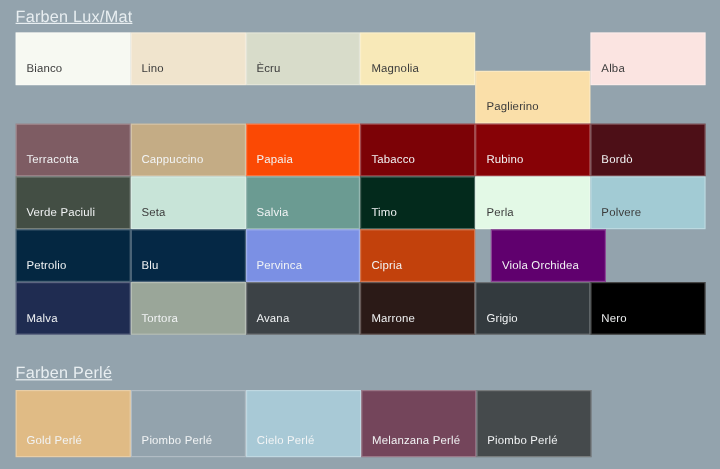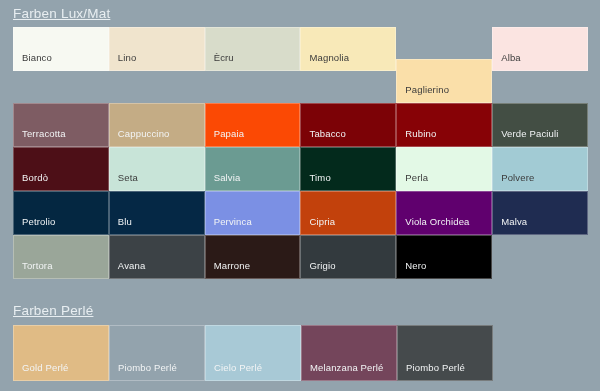--- a/index.html
+++ b/index.html
@@ -97,25 +97,25 @@
     </div>
     <div class="swatch" style="background: rgb(251, 73, 4);">
       <span class="swatch-label light-text">Papaia</span>
     </div>
     <div class="swatch" style="background: rgb(124, 2, 6);">
       <span class="swatch-label light-text">Tabacco</span>
     </div>
     <div class="swatch" style="background: rgb(135, 2, 6);">
       <span class="swatch-label light-text">Rubino</span>
     </div>
+    <div class="swatch" style="background: rgb(77, 15, 23);">
+      <span class="swatch-label light-text">Bordò</span>
+    </div>
     <div class="swatch" style="background: rgb(67, 78, 68);">
       <span class="swatch-label light-text">Verde Paciuli</span>
-    </div>
-    <div class="swatch" style="background: rgb(77, 15, 23);">
-      <span class="swatch-label light-text">Bordò</span>
     </div>
     <div class="swatch" style="background: rgb(200, 228, 216);">
       <span class="swatch-label dark-text">Seta</span>
     </div>
     <div class="swatch" style="background: rgb(107, 155, 146);">
       <span class="swatch-label light-text">Salvia</span>
     </div>
     <div class="swatch" style="background: rgb(3, 42, 28);">
       <span class="swatch-label light-text">Timo</span>
     </div>
@@ -130,21 +130,21 @@
     </div>
     <div class="swatch" style="background: rgb(5, 40, 69);">
       <span class="swatch-label light-text">Blu</span>
     </div>
     <div class="swatch" style="background: rgb(123, 144, 228);">
       <span class="swatch-label light-text">Pervinca</span>
     </div>
     <div class="swatch" style="background: #c2410c;">
       <span class="swatch-label light-text">Cipria</span>
     </div>
-    <div class="swatch" style="background: rgb(96, 0, 110);">
+    <div class="swatch" style="background: rgb(96, 0, 110); margin-left: 13px;">
       <span class="swatch-label light-text">Viola Orchidea</span>
     </div>
     <div class="swatch" style="background: rgb(31, 44, 81);">
       <span class="swatch-label light-text">Malva</span>
     </div>
     <div class="swatch" style="background: rgb(154, 166, 153);">
       <span class="swatch-label light-text">Tortora</span>
     </div>
     <div class="swatch" style="background: rgb(60, 66, 70);">
       <span class="swatch-label light-text">Avana</span>

